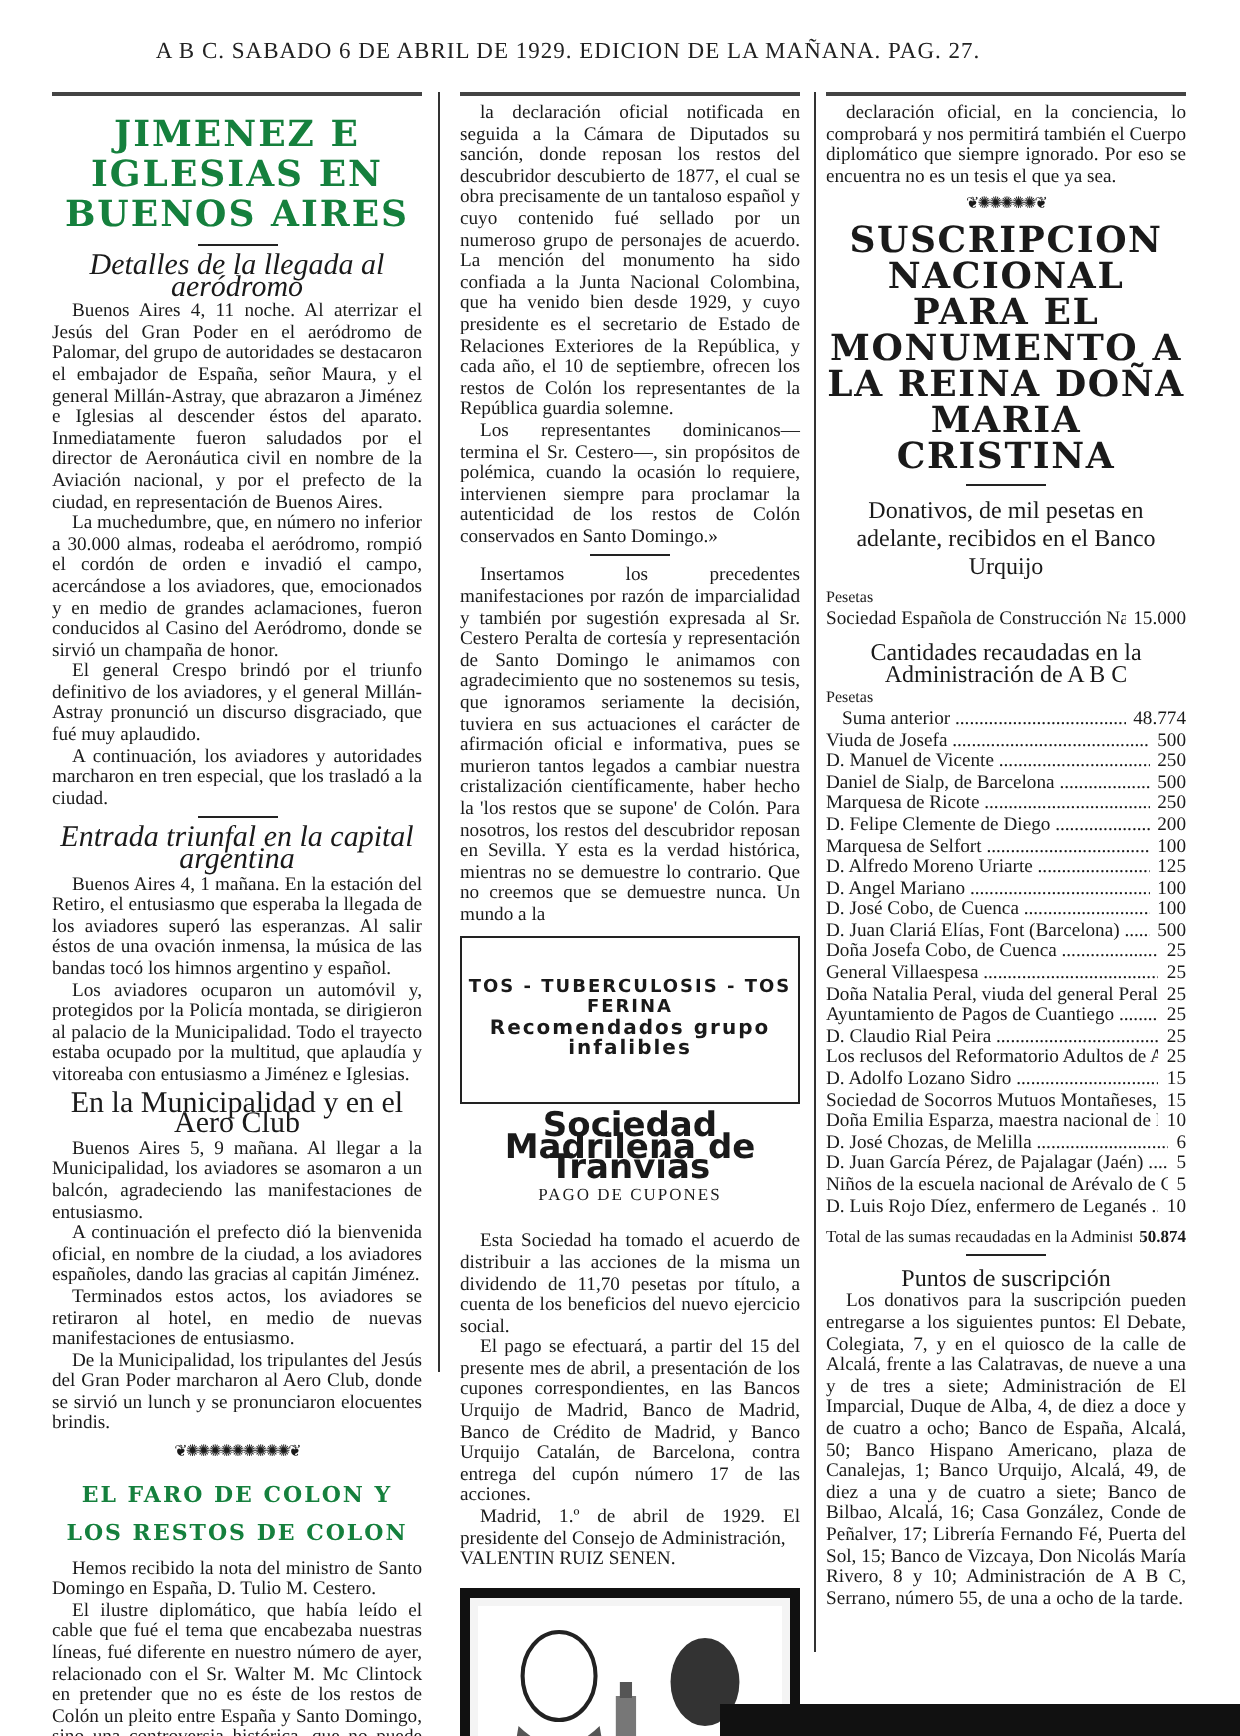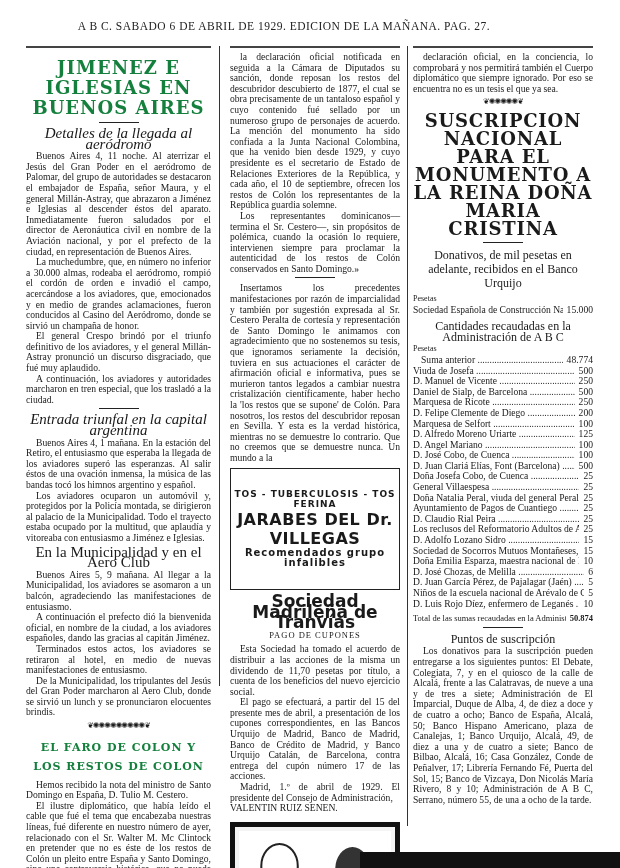--- a/index.html
+++ b/index.html
@@ -25,21 +25,21 @@
   }
   .headline.big { font-size:11px; line-height:19px; }
   .shortrule { width:40px; height:1px; background:#222; margin:3px auto 5px auto; }
   .subhead { text-align:center; font-style:italic; font-size:15px; margin:3px 0 2px 0; }
   p { margin:0; text-indent:10px; }
   .ad-box { border:1px solid #222; margin:4px 0; padding:20px 2px; text-align:center; }
   .ad-line1 { font-family:"DejaVu Sans", sans-serif; font-weight:bold; font-size:9px; letter-spacing:1px; }
   .ad-line2 { font-family:"DejaVu Sans", sans-serif; font-weight:bold; font-size:16px; letter-spacing:0.5px; line-height:19px; }
   .ad-line3 { font-family:"DejaVu Sans", sans-serif; font-weight:bold; font-size:10px; letter-spacing:1px; }
   .ad-title { font-family:"DejaVu Sans", sans-serif; font-weight:bold; font-size:17px; text-align:center; margin:6px 0 2px 0; }
-  .ad-sub { text-align:center; font-size:8.5px; letter-spacing:1px; margin-bottom:4px; }
+  .ad-sub { text-align:center; font-size:8.5px; letter-spacing:1px; margin-bottom:14px; }
   .img-ad {
     margin-top:8px; border:5px solid #111; height:210px; position:relative; background:#f4f4f4;
   }
   .img-ad .illus { position:absolute; left:4px; right:4px; top:4px; height:120px; background:#fff; }
   .sect-title { font-family:"DejaVu Serif", serif; font-size:18px; line-height:18px; text-align:center; letter-spacing:0.8px; font-weight:bold; margin:4px 0; }
   .donat { font-size:12px; line-height:14px; text-align:center; margin:4px 0; }
   .right { text-align:left; }
   .row { display:flex; justify-content:space-between; align-items:flex-end; }
   .row .lbl { flex:1; overflow:hidden; white-space:nowrap; }
   .row .lbl::after { content:" ................................................................"; }
@@ -85,21 +85,20 @@
 </div>
 
 <div class="col col2">
   <p>la declaración oficial notificada en seguida a la Cámara de Diputados su sanción, donde reposan los restos del descubridor descubierto de 1877, el cual se obra precisamente de un tantaloso español y cuyo contenido fué sellado por un numeroso grupo de personajes de acuerdo. La mención del monumento ha sido confiada a la Junta Nacional Colombina, que ha venido bien desde 1929, y cuyo presidente es el secretario de Estado de Relaciones Exteriores de la República, y cada año, el 10 de septiembre, ofrecen los restos de Colón los representantes de la República guardia solemne.</p>
   <p>Los representantes dominicanos—termina el Sr. Cestero—, sin propósitos de polémica, cuando la ocasión lo requiere, intervienen siempre para proclamar la autenticidad de los restos de Colón conservados en Santo Domingo.»</p>
   <div class="shortrule"></div>
   <p>Insertamos los precedentes manifestaciones por razón de imparcialidad y también por sugestión expresada al Sr. Cestero Peralta de cortesía y representación de Santo Domingo le animamos con agradecimiento que no sostenemos su tesis, que ignoramos seriamente la decisión, tuviera en sus actuaciones el carácter de afirmación oficial e informativa, pues se murieron tantos legados a cambiar nuestra cristalización científicamente, haber hecho la 'los restos que se supone' de Colón. Para nosotros, los restos del descubridor reposan en Sevilla. Y esta es la verdad histórica, mientras no se demuestre lo contrario. Que no creemos que se demuestre nunca. Un mundo a la</p>
 
   <div class="ad-box">
     <div class="ad-line1">TOS - TUBERCULOSIS - TOS FERINA</div>
-    <div class="ad-line2">JARABES DEL Dr. VILLEGAS</div>
     <div class="ad-line3">Recomendados grupo infalibles</div>
   </div>
 
   <div>
     <div class="ad-title">Sociedad Madrileña de Tranvías</div>
     <div class="ad-sub">PAGO DE CUPONES</div>
     <p>Esta Sociedad ha tomado el acuerdo de distribuir a las acciones de la misma un dividendo de 11,70 pesetas por título, a cuenta de los beneficios del nuevo ejercicio social.</p>
     <p>El pago se efectuará, a partir del 15 del presente mes de abril, a presentación de los cupones correspondientes, en las Bancos Urquijo de Madrid, Banco de Madrid, Banco de Crédito de Madrid, y Banco Urquijo Catalán, de Barcelona, contra entrega del cupón número 17 de las acciones.</p>
     <p>Madrid, 1.º de abril de 1929. El presidente del Consejo de Administración,</p>
     <div>VALENTIN RUIZ SENEN.</div>

